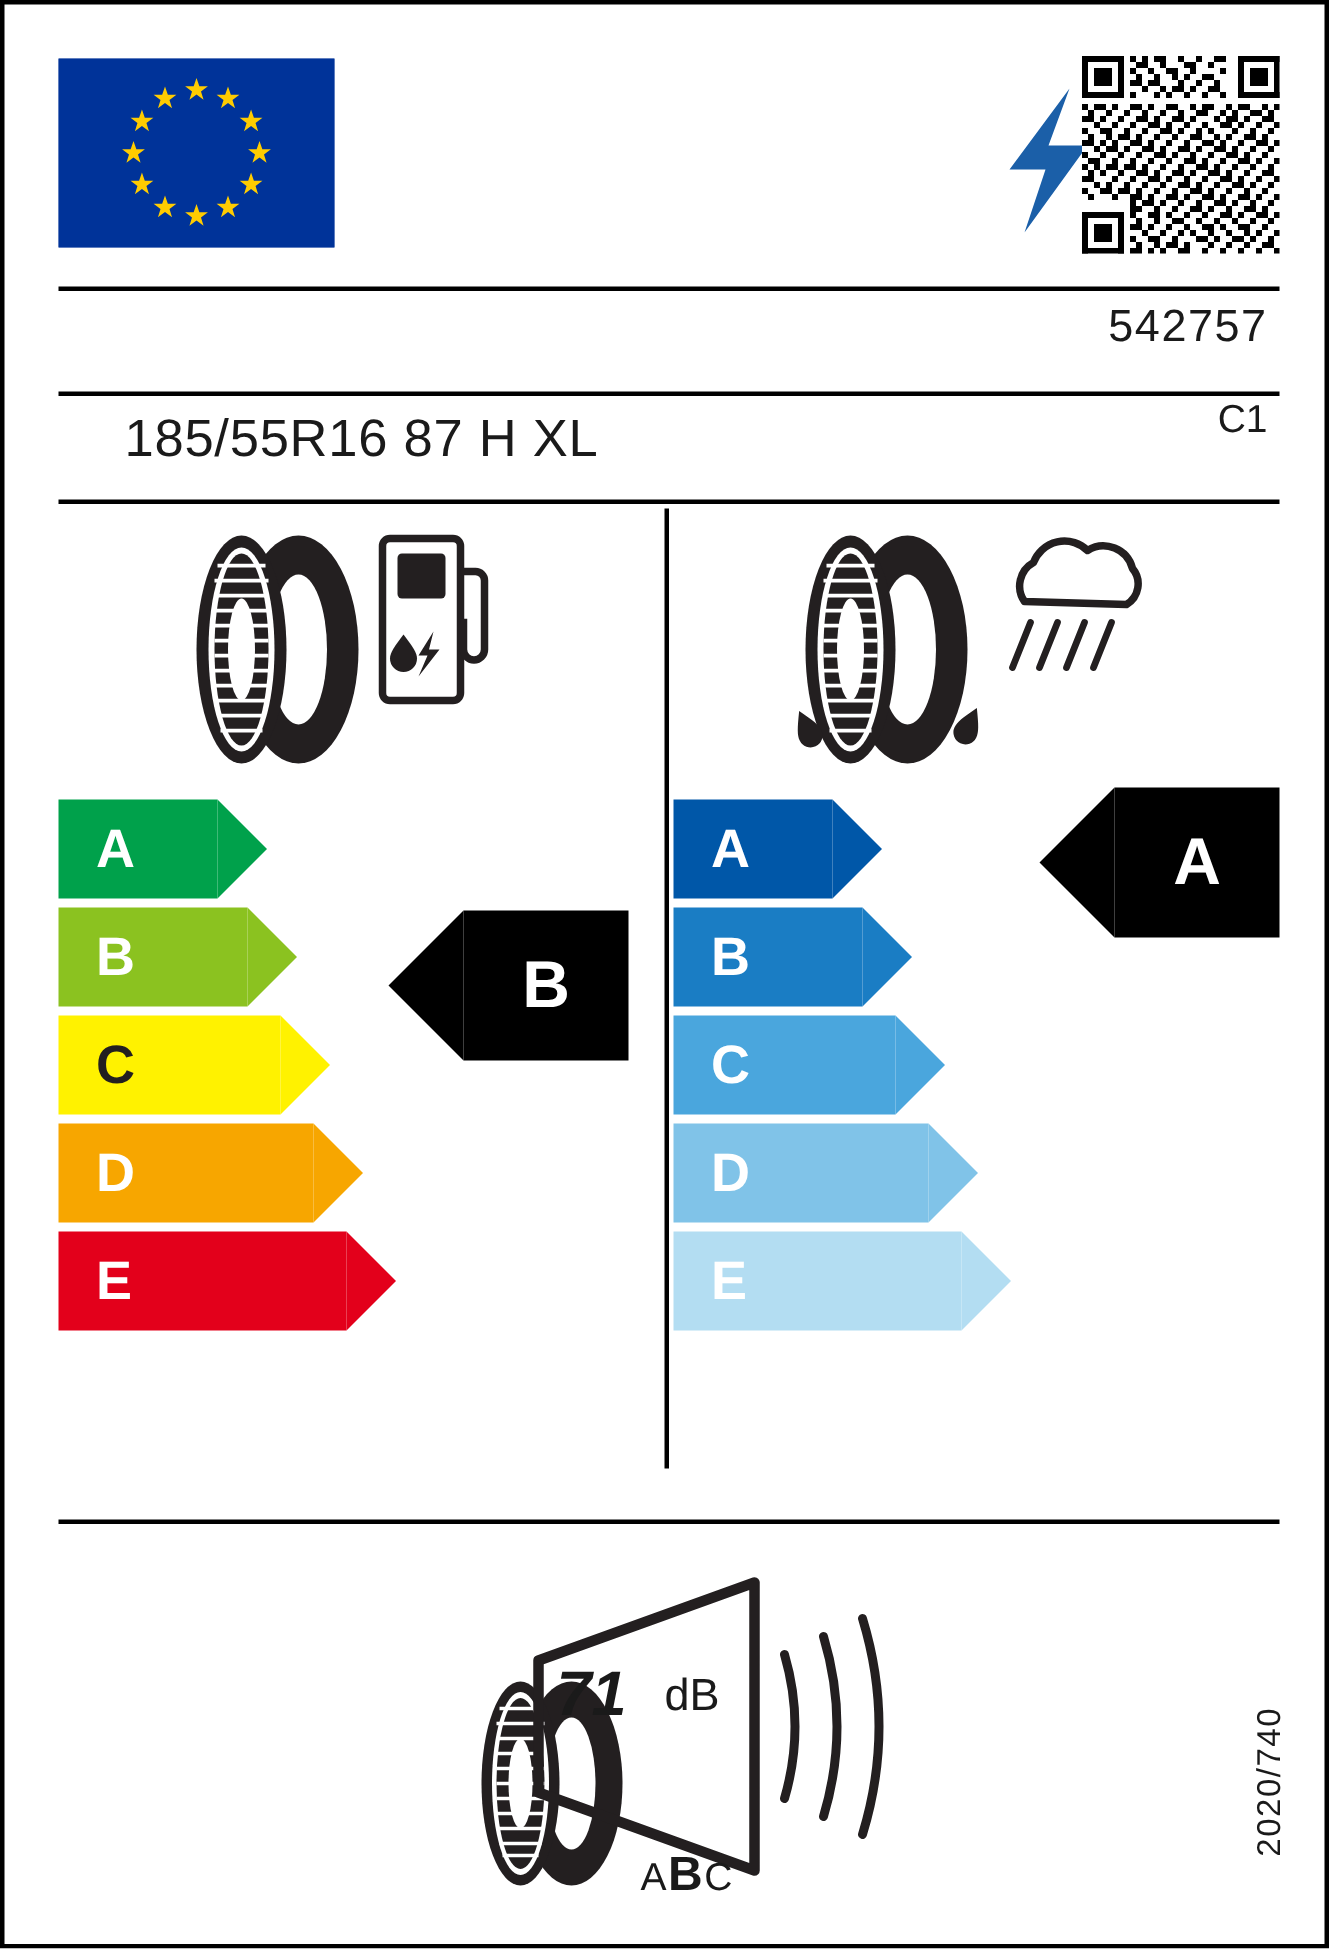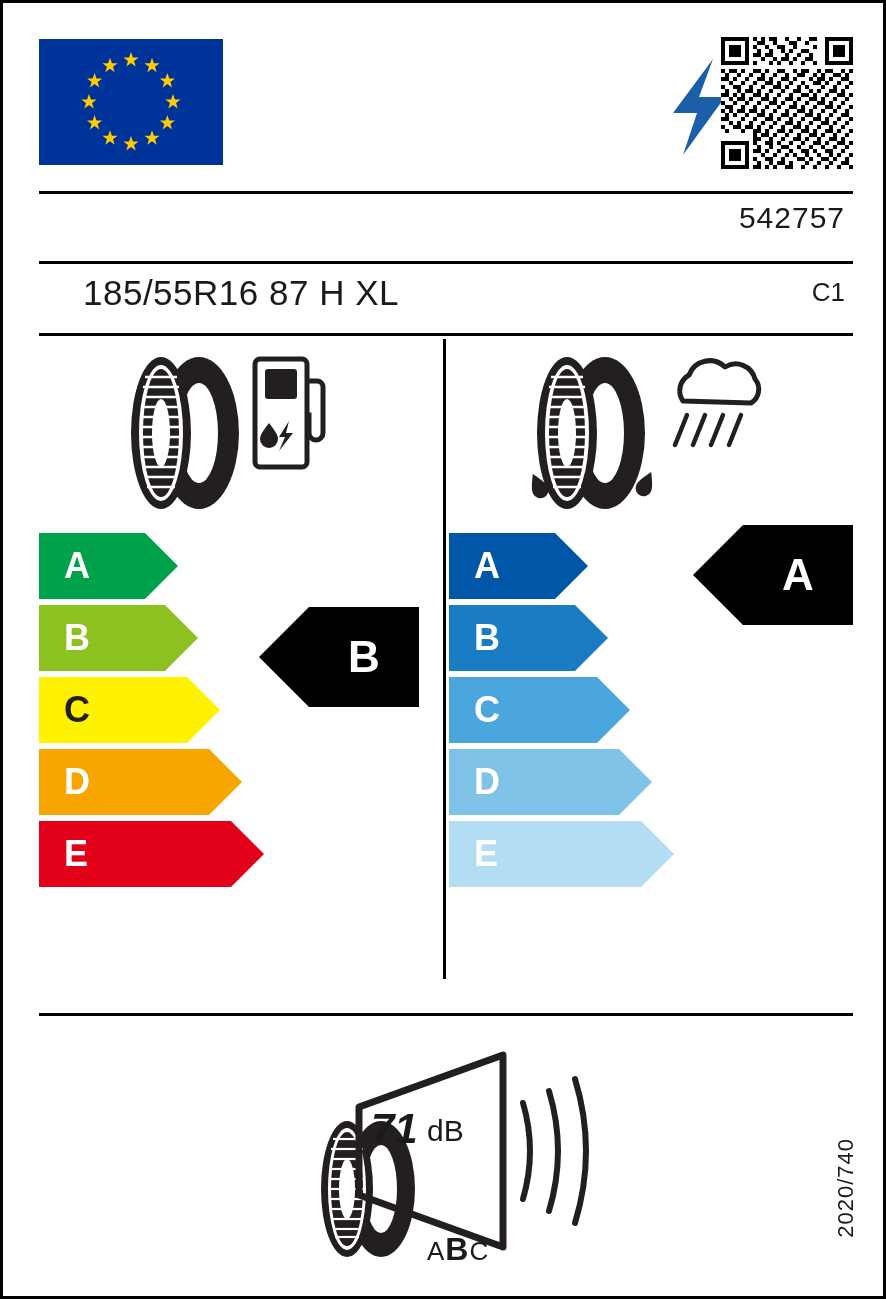--- a/index.html
+++ b/index.html
@@ -93,21 +93,21 @@
     position: absolute;
     left: 40px;
     top: 270px;
     font-size: 35px;
     letter-spacing: 0.5px;
     margin-left: 40px;
   }
   .classcode {
     position: absolute;
     right: 38px;
-    top: 274px;
+    top: 261px;
     font-size: 26px;
   }
 
   
   .v-divider {
     position: absolute;
     left: 440px;
     top: 336px;
     width: 3px;
     height: 640px;
@@ -783,21 +783,21 @@
 
         <path d="M356 90 L500 38 L500 230 L356 178 Z" fill="none" stroke="#231f20" stroke-width="7" stroke-linejoin="round"></path>
 
         <g fill="none" stroke="#231f20" stroke-width="6" stroke-linecap="round">
           <path d="M520 86 q14 48 0 96"></path>
           <path d="M546 74 q18 60 0 120"></path>
           <path d="M572 62 q22 72 0 144"></path>
         </g>
       </svg>
       <div class="db-value" style="position:absolute;left:368px;top:88px;font-style:italic;">71</div>
-      <div class="db-unit" style="position:absolute;left:424px;top:97px;text-align:center;">dB</div>
+      <div class="db-unit" style="position:absolute;left:440px;top:97px;text-align:center;">dB</div>
       <div class="abc" style="position:absolute;left:392px;top:214px;margin-left:32px;">
         <span>A</span><b>B</b><span>C</span>
       </div>
     </div>
   </div>
 
   <div class="regulation">2020/740</div>
 </div>
 
 </body></html>

